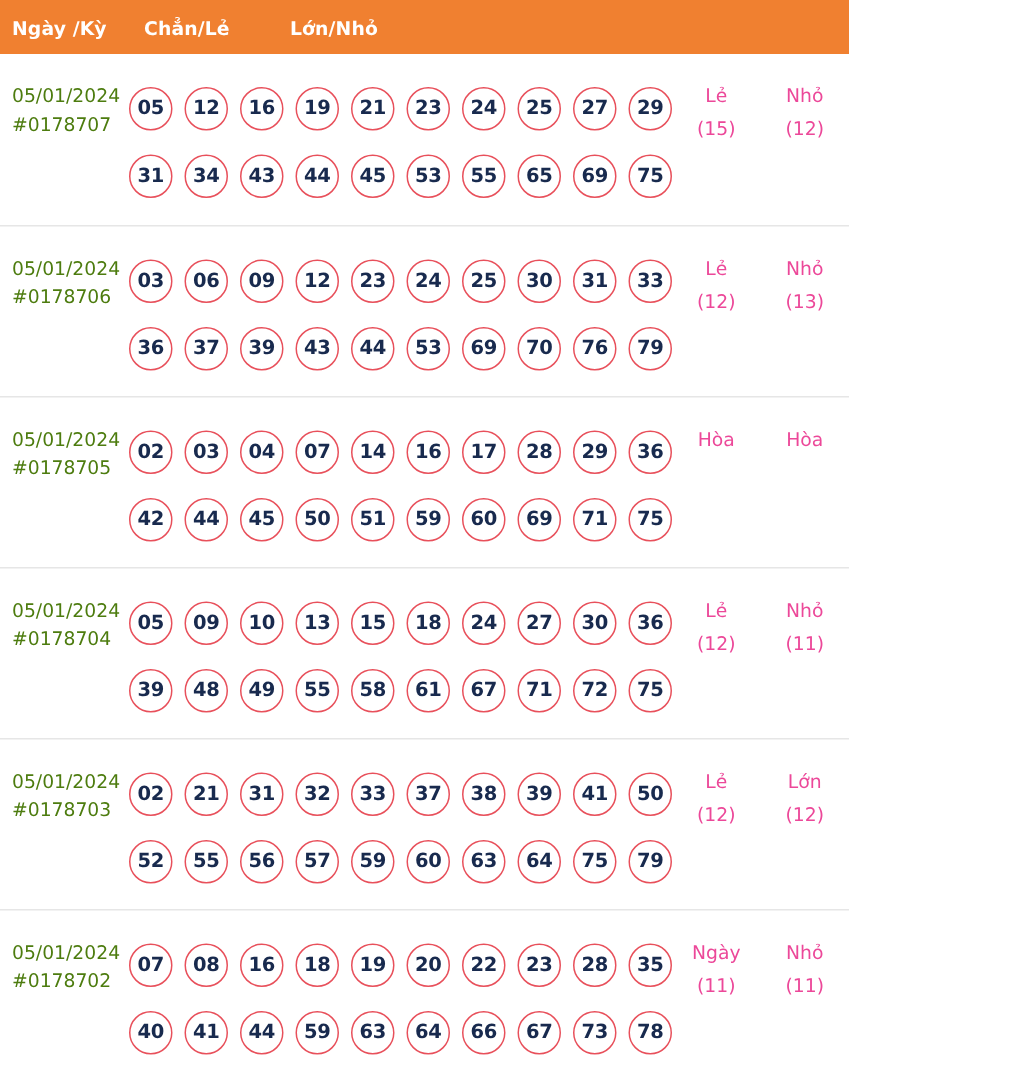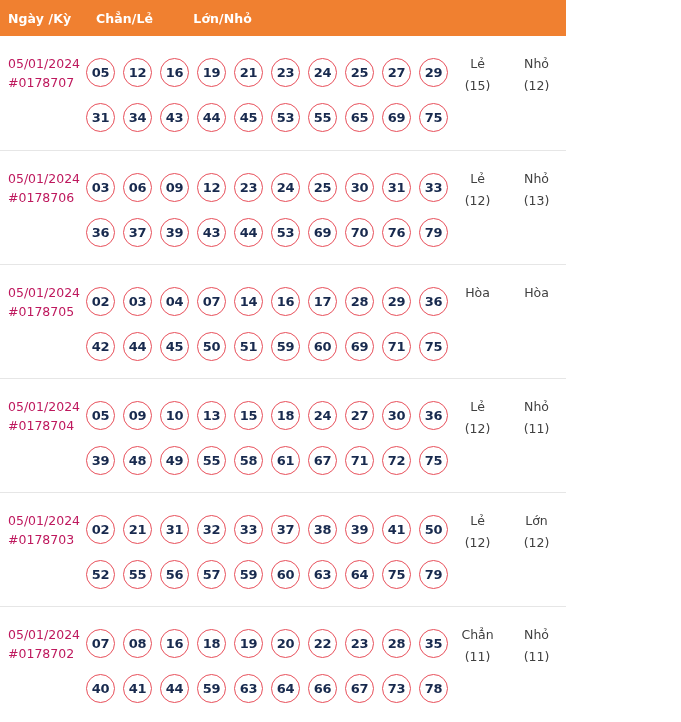--- a/index.html
+++ b/index.html
@@ -49,21 +49,21 @@
     padding-top: 14px;
     background: #ffffff;
   }
   .result-row.first { border-top: none; }
   .result-row:last-child { height: 117px; }
 
   .cell-date {
     width: 96px;
     padding-left: 8px;
     box-sizing: border-box;
-    color: #be185d;
+    color: #4d7c0f;
     font-size: 12.5px;
     line-height: 19px;
     padding-top: 4px;
   }
   .cell-date .issue { display: block; }
 
   .cell-result {
     flex: 1 1 auto;
     padding-left: 6px;
     box-sizing: border-box;
@@ -88,21 +88,21 @@
     font-weight: bold;
     font-family: "DejaVu Sans", "Liberation Sans", sans-serif;
     letter-spacing: -0.2px;
     background: #ffffff;
     flex: 0 0 auto;
   }
 
   .cell-verdict {
     width: 78px;
     text-align: center;
-    color: #404040;
+    color: #ec4899;
     font-size: 12.5px;
     line-height: 22px;
     padding-top: 3px;
     box-sizing: border-box;
   }
   .cell-verdict .count { display: block; }
 </style>
 </head>
 <body>
 
@@ -291,18 +291,18 @@
             <div class="ball">44</div>
             <div class="ball">59</div>
             <div class="ball">63</div>
             <div class="ball">64</div>
             <div class="ball">66</div>
             <div class="ball">67</div>
             <div class="ball">73</div>
             <div class="ball">78</div>
           </div>
         </div>
-        <div class="cell-verdict"><span>Chẳn</span><span class="count">(11)</span></div>
+        <div class="cell-verdict"><span>Ngày</span><span class="count">(11)</span></div>
         <div class="cell-verdict"><span>Nhỏ</span><span class="count">(11)</span></div>
       </div>
     </div>
 
 </div>
 
 </body></html>

